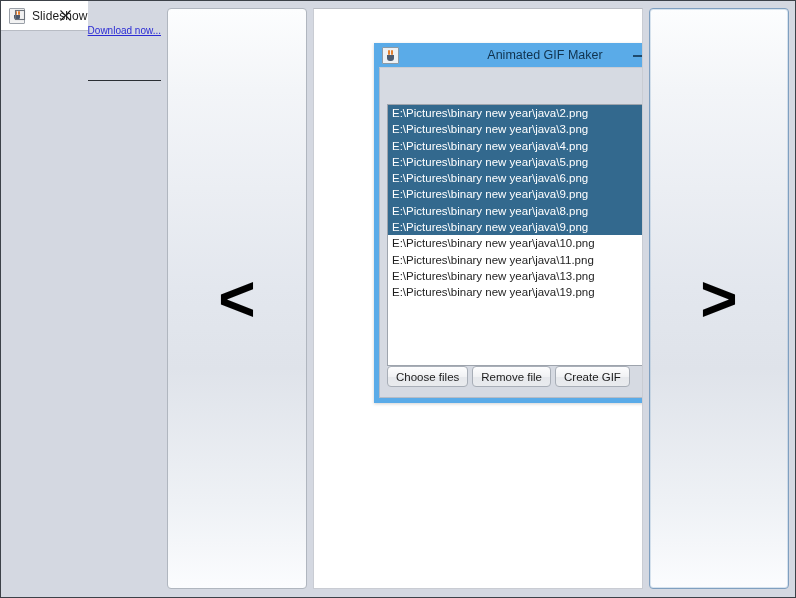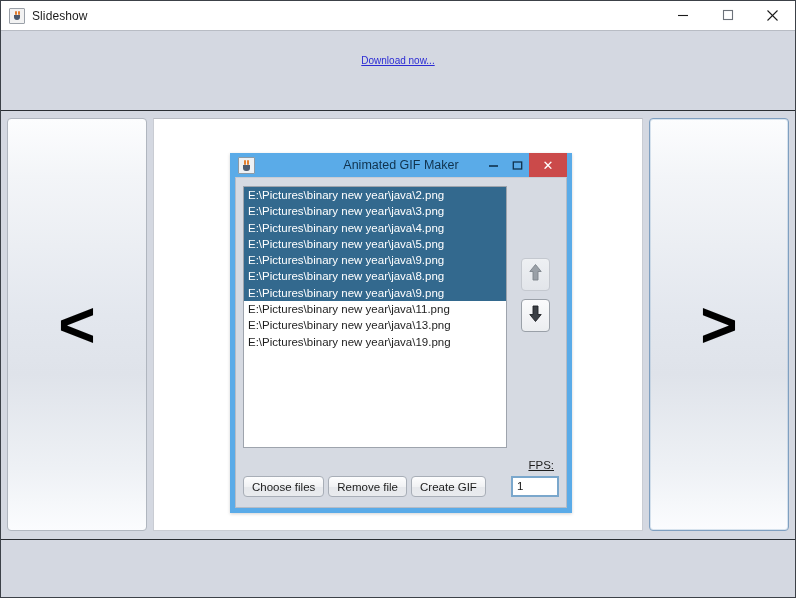--- a/index.html
+++ b/index.html
@@ -18,21 +18,20 @@
   
   .app-window {
     position: absolute;
     left: 0; top: 0;
     width: 796px;
     height: 598px;
     box-sizing: border-box;
     border: 1px solid #3c4148;
     background: #d4d8e1;
     display: flex;
-    flex-direction: column;
   }
 
   
   .titlebar {
     height: 29px;
     background: #ffffff;
     display: flex;
     align-items: center;
     flex: 0 0 auto;
     border-bottom: 1px solid #b8bcc4;
@@ -166,21 +165,21 @@
     border: 1px solid #c9ccd3;
     border-top-color: #b9bcc3;
     box-sizing: border-box;
     position: relative;
     overflow: hidden;
   }
 
   
   .inner-window {
     position: absolute;
-    left: 76px;
+    left: 60px;
     top: 34px;
     width: 342px;
     height: 360px;
     background: #5aabe8;
     box-sizing: border-box;
     padding: 0 5px 5px 5px;
     box-shadow: 0 1px 3px rgba(0,0,0,0.18);
   }
   .inner-titlebar {
     height: 24px;
@@ -264,20 +263,21 @@
     align-items: flex-start;
   }
   .file-list {
     width: 264px;
     height: 262px;
     background: #ffffff;
     border: 1px solid #9ea4ad;
     box-sizing: border-box;
     overflow: hidden;
     flex: 0 0 auto;
+    margin-top: 28px;
   }
   .file-item {
     height: 16.3px;
     line-height: 16.3px;
     font-size: 11.5px;
     color: #1e1e1e;
     padding-left: 4px;
     white-space: nowrap;
     overflow: hidden;
     cursor: default;
@@ -434,23 +434,25 @@
         </div>
 
         <div class="inner-content">
 
           <div class="list-row-wrap">
             <div class="file-list">
                 <div class="file-item selected">E:\Pictures\binary new year\java\2.png</div>
                 <div class="file-item selected">E:\Pictures\binary new year\java\3.png</div>
                 <div class="file-item selected">E:\Pictures\binary new year\java\4.png</div>
                 <div class="file-item selected">E:\Pictures\binary new year\java\5.png</div>
+                <div class="file-item selected">E:\Pictures\binary new year\java\6.png</div>
                 <div class="file-item selected">E:\Pictures\binary new year\java\9.png</div>
                 <div class="file-item selected">E:\Pictures\binary new year\java\8.png</div>
                 <div class="file-item selected">E:\Pictures\binary new year\java\9.png</div>
+                <div class="file-item">E:\Pictures\binary new year\java\10.png</div>
                 <div class="file-item">E:\Pictures\binary new year\java\11.png</div>
                 <div class="file-item">E:\Pictures\binary new year\java\13.png</div>
                 <div class="file-item">E:\Pictures\binary new year\java\19.png</div>
               </div>
 
             <div class="list-side">
               <div class="arrow-btn up">
                 <span>
                   <svg width="15" height="19" viewBox="0 0 15 19">
                     <path d="M7.5 1.5 L13.2 8.5 L10 8.5 L10 17 L5 17 L5 8.5 L1.8 8.5 Z" fill="#9aa0a7" stroke="#7d838b" stroke-width="0.9" stroke-linejoin="round"></path>

